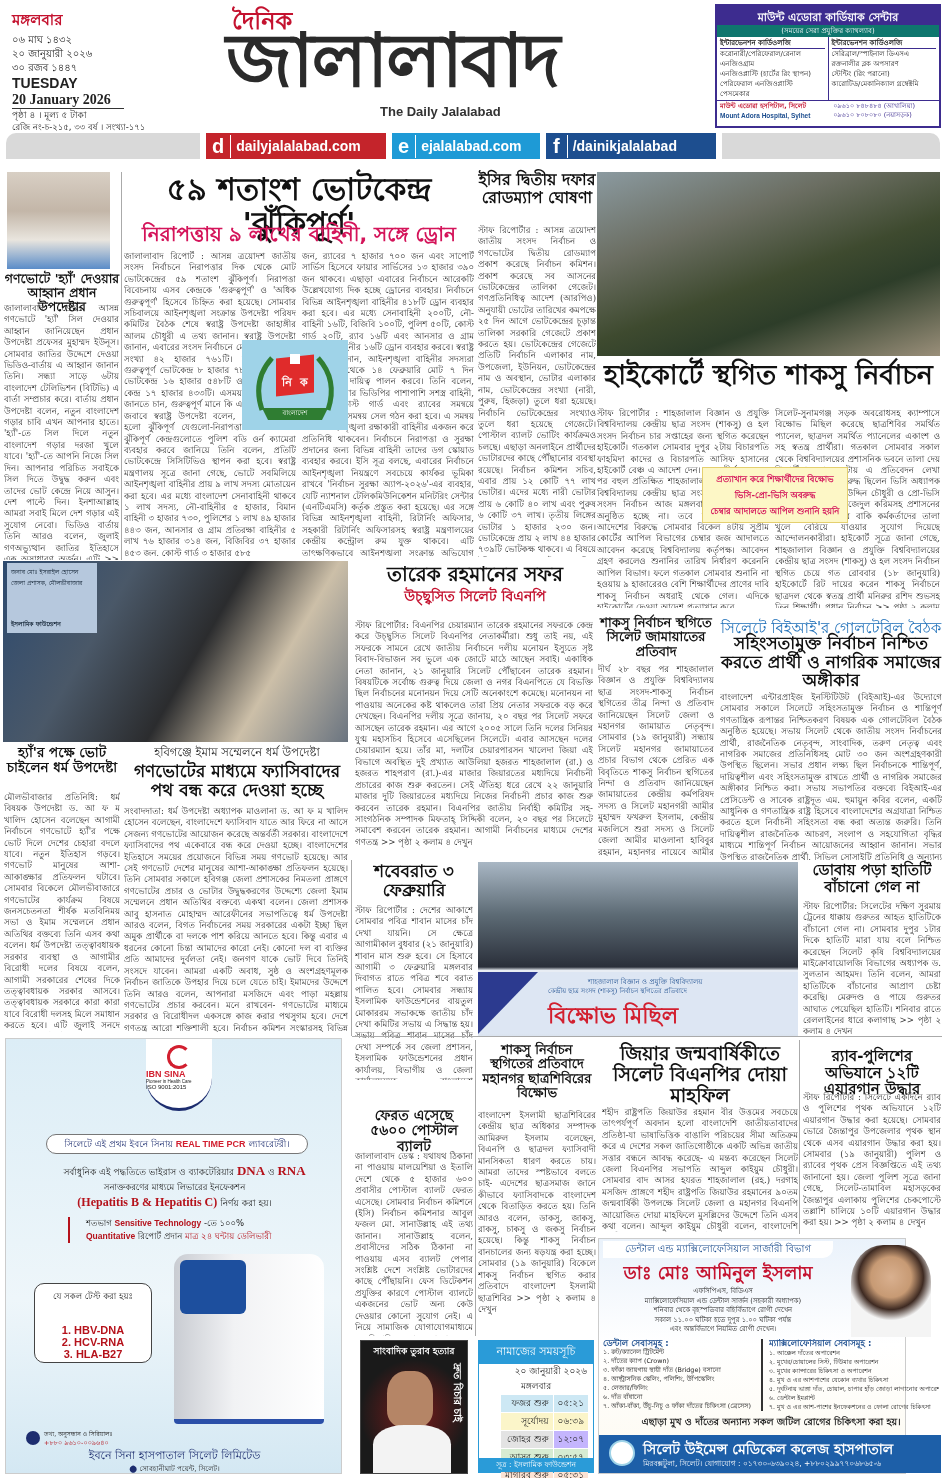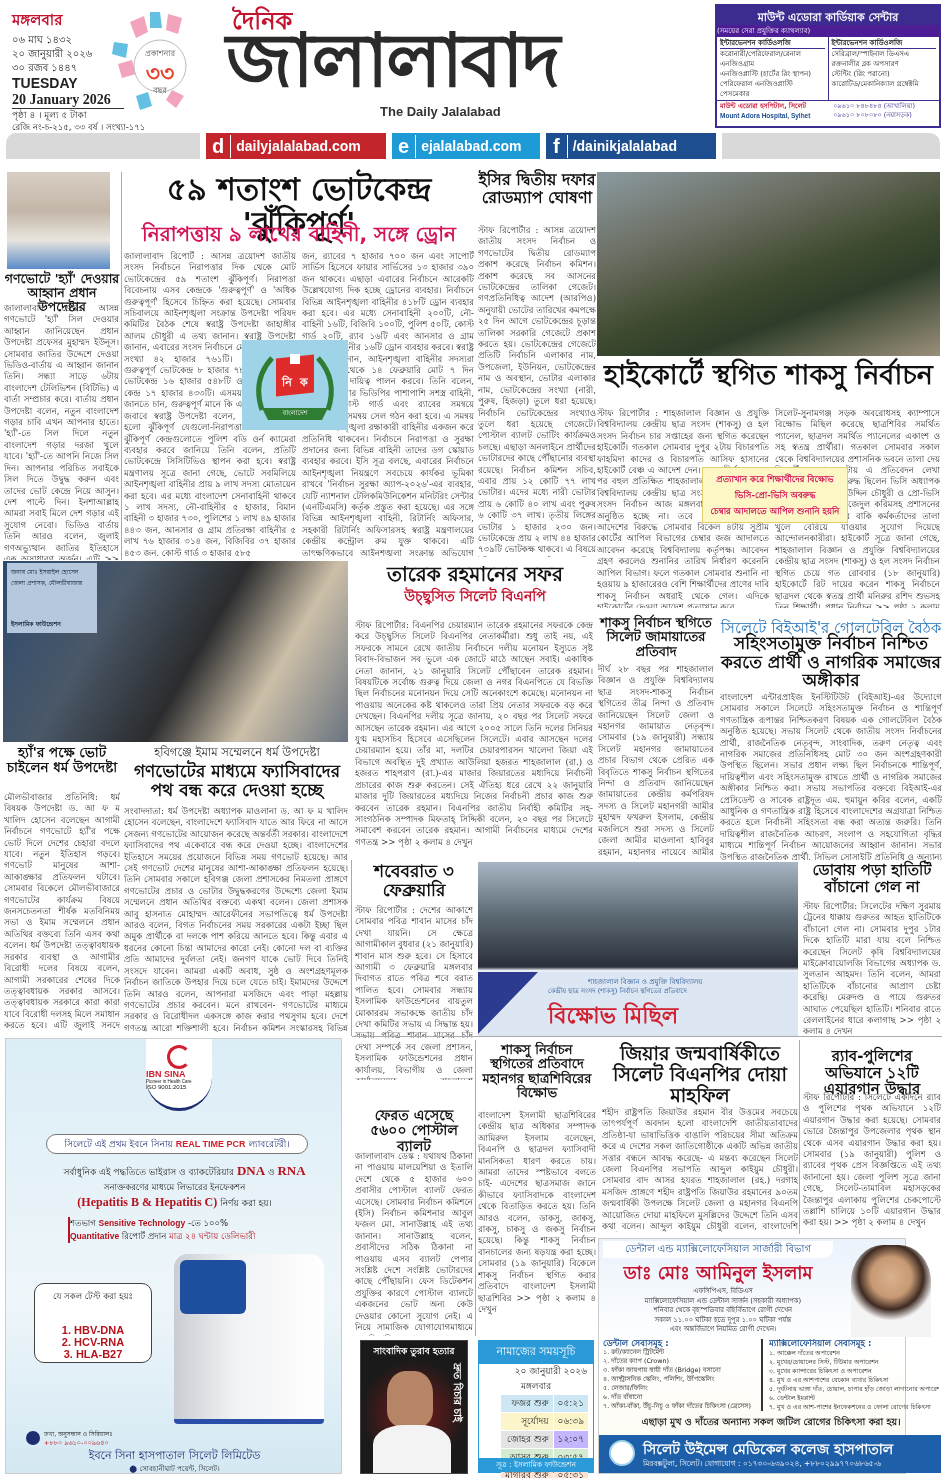--- a/index.html
+++ b/index.html
@@ -24,46 +24,27 @@
     <div class="dayname">মঙ্গলবার</div>
     <div class="sm">০৬ মাঘ ১৪৩২</div>
     <div class="sm">২০ জানুয়ারী ২০২৬</div>
     <div class="sm">৩০ রজব ১৪৪৭</div>
     <div style="font-family:'Liberation Sans',sans-serif;font-weight:bold;font-size:14px;line-height:16px;">TUESDAY</div>
     <div style="font-family:'Liberation Serif',serif;font-weight:bold;font-size:14px;line-height:17px;border-bottom:1px solid #333;width:112px;">20 January 2026</div>
     <div class="sm" style="font-size:9px;line-height:12px;">পৃষ্ঠা ৪ । মূল্য ৫ টাকা</div>
     <div class="sm" style="font-size:8.5px;line-height:12px;white-space:nowrap;">রেজি নং-চ-২১৫, ৩৩ বর্ষ । সংখ্যা-১৭১</div>
   </div>
 
-  <div class="abs" style="left:110px;top:4px;width:90px;height:110px;">
-    <svg width="90" height="110" viewBox="0 0 90 110">
-      <g fill="#f2a4bd">
-          <path d="M20 18 l14 -6 l4 16 l-12 6z"></path>
-          <path d="M58 10 l14 4 l-4 16 l-12 -4z"></path>
-          <path d="M8 60 l14 -4 l4 14 l-14 4z"></path>
-          <path d="M62 86 l12 6 l-8 12 l-10 -8z"></path>
-        </g>
-      <g fill="#63c0e3">
-          <path d="M40 8 l10 0 l2 16 l-12 0z"></path>
-          <path d="M4 38 l14 2 l-2 14 l-14 -4z"></path>
-          <path d="M26 92 l12 -4 l4 14 l-12 4z"></path>
-        </g>
-      <circle cx="50" cy="62" r="26" fill="#fff" stroke="#bbb" stroke-width="1"></circle>
-    </svg>
-    <div class="abs" style="left:26px;top:43px;width:48px;text-align:center;font-size:8px;color:#555;">প্রকাশনার</div>
-    <div class="abs" style="left:26px;top:52px;width:48px;text-align:center;font-size:22px;font-weight:bold;color:#e8412a;">৩৩</div>
-    <div class="abs" style="left:26px;top:80px;width:48px;text-align:center;font-size:8px;color:#555;">বছর</div>
-  </div>
   <div class="abs" style="left:232px;top:2px;font-size:24px;color:#c4122f;font-weight:bold;">দৈনিক</div>
   <div class="abs" style="left:226px;top:18px;font-size:74px;line-height:84px;font-weight:bold;color:#2a2a2a;letter-spacing:-2px;">জালালাবাদ</div>
   <div class="abs" style="left:380px;top:104px;font-family:'Liberation Sans',sans-serif;font-weight:bold;font-size:13px;color:#333;">The Daily Jalalabad</div>
 
   <div class="abs ad-cardiac" style="left:715px;top:4px;width:226px;height:124px;">
     <div style="background:#3d2c8f;color:#fff;font-size:11px;font-weight:bold;text-align:center;padding-top:3px;height:19px;">মাউন্ট এডোরা কার্ডিয়াক সেন্টার</div>
-    <div style="background:#4c1d95;color:#fff;font-size:7px;height:12px;">(সময়ের সেরা প্রযুক্তির ক্যাথল্যাব)</div>
+    <div style="background:#0f766e;color:#fff;font-size:7px;text-align:center;height:12px;">(সময়ের সেরা প্রযুক্তির ক্যাথল্যাব)</div>
     <div style="display:flex;font-size:7px;line-height:10px;">
       <div style="flex:1;padding:1px 3px;border-right:1px solid #3d2c8f;">
         <div style="font-weight:bold;border-bottom:1px solid #3d2c8f;">ইন্টারভেনশন কার্ডিওলজি</div>
         <div>করোনারী/পেরিফেরাল/রেনাল এনজিওগ্রাম</div>
         <div>এনজিওপ্লাস্টি (হার্টের রিং স্থাপন)</div>
         <div>পেরিফেরাল এনজিওপ্লাস্টি</div>
         <div>পেসমেকার</div>
       </div>
       <div style="flex:1;padding:1px 3px;">
         <div style="font-weight:bold;border-bottom:1px solid #3d2c8f;">ইন্টারভেনশন কার্ডিওলজি</div>
@@ -241,21 +222,21 @@
     <span>সর্বাধুনিক এই পদ্ধতিতে ভাইরাস ও ব্যাকটেরিয়ার</span>
     <span style="color:#b5121b;font-weight:bold;font-family:'Liberation Serif',serif;font-size:13px;">DNA</span>
     <span>ও</span>
     <span style="color:#b5121b;font-weight:bold;font-family:'Liberation Serif',serif;font-size:13px;">RNA</span>
   </div>
   <div class="abs" style="left:0;top:142px;width:337px;text-align:center;font-size:8.5px;">সনাক্তকরণের মাধ্যমে লিভারের ইনফেকশন</div>
   <div class="abs" style="left:0;top:156px;width:337px;text-align:center;font-size:9px;">
     <span style="color:#b5121b;font-weight:bold;font-family:'Liberation Serif',serif;font-size:12px;">(Hepatitis B &amp; Hepatitis C)</span>
     <span>নির্ণয় করা হয়।</span>
   </div>
-  <div class="abs" style="left:62px;top:178px;border-left:2px solid #b5121b;padding-left:0;font-size:8.5px;line-height:13px;">
+  <div class="abs" style="left:62px;top:178px;border-left:2px solid #b5121b;padding-left:16px;font-size:8.5px;line-height:13px;">
     <div><span>শতভাগ</span> <span style="color:#b5121b;font-weight:bold;font-family:'Liberation Sans',sans-serif;">Sensitive Technology</span> <span>-তে ১০০%</span></div>
     <div><span style="color:#b5121b;font-weight:bold;font-family:'Liberation Sans',sans-serif;">Quantitative</span> <span>রিপোর্ট প্রদান</span> <span style="color:#b5121b;">মাত্র ২৪ ঘন্টায় ডেলিভারী</span></div>
   </div>
   <div class="abs" style="left:28px;top:244px;width:118px;height:80px;background:#fff;border:1px solid #444;border-radius:10px;text-align:center;padding-top:6px;">
     <div style="font-size:8.5px;">যে সকল টেস্ট করা হয়ঃ</div>
     <div style="color:#b5121b;font-weight:bold;font-size:11px;font-family:'Liberation Sans',sans-serif;margin-top:20px;">1. HBV-DNA</div>
     <div style="color:#b5121b;font-weight:bold;font-size:11px;font-family:'Liberation Sans',sans-serif;">2. HCV-RNA</div>
     <div style="color:#b5121b;font-weight:bold;font-size:11px;font-family:'Liberation Sans',sans-serif;">3. HLA-B27</div>
   </div>
   <div class="abs" style="left:168px;top:215px;width:150px;height:170px;background:linear-gradient(90deg,#c9ccd2,#f1f2f4 40%,#fff);border-radius:14px 14px 4px 4px;border-bottom:5px solid #2b4fa8;">

